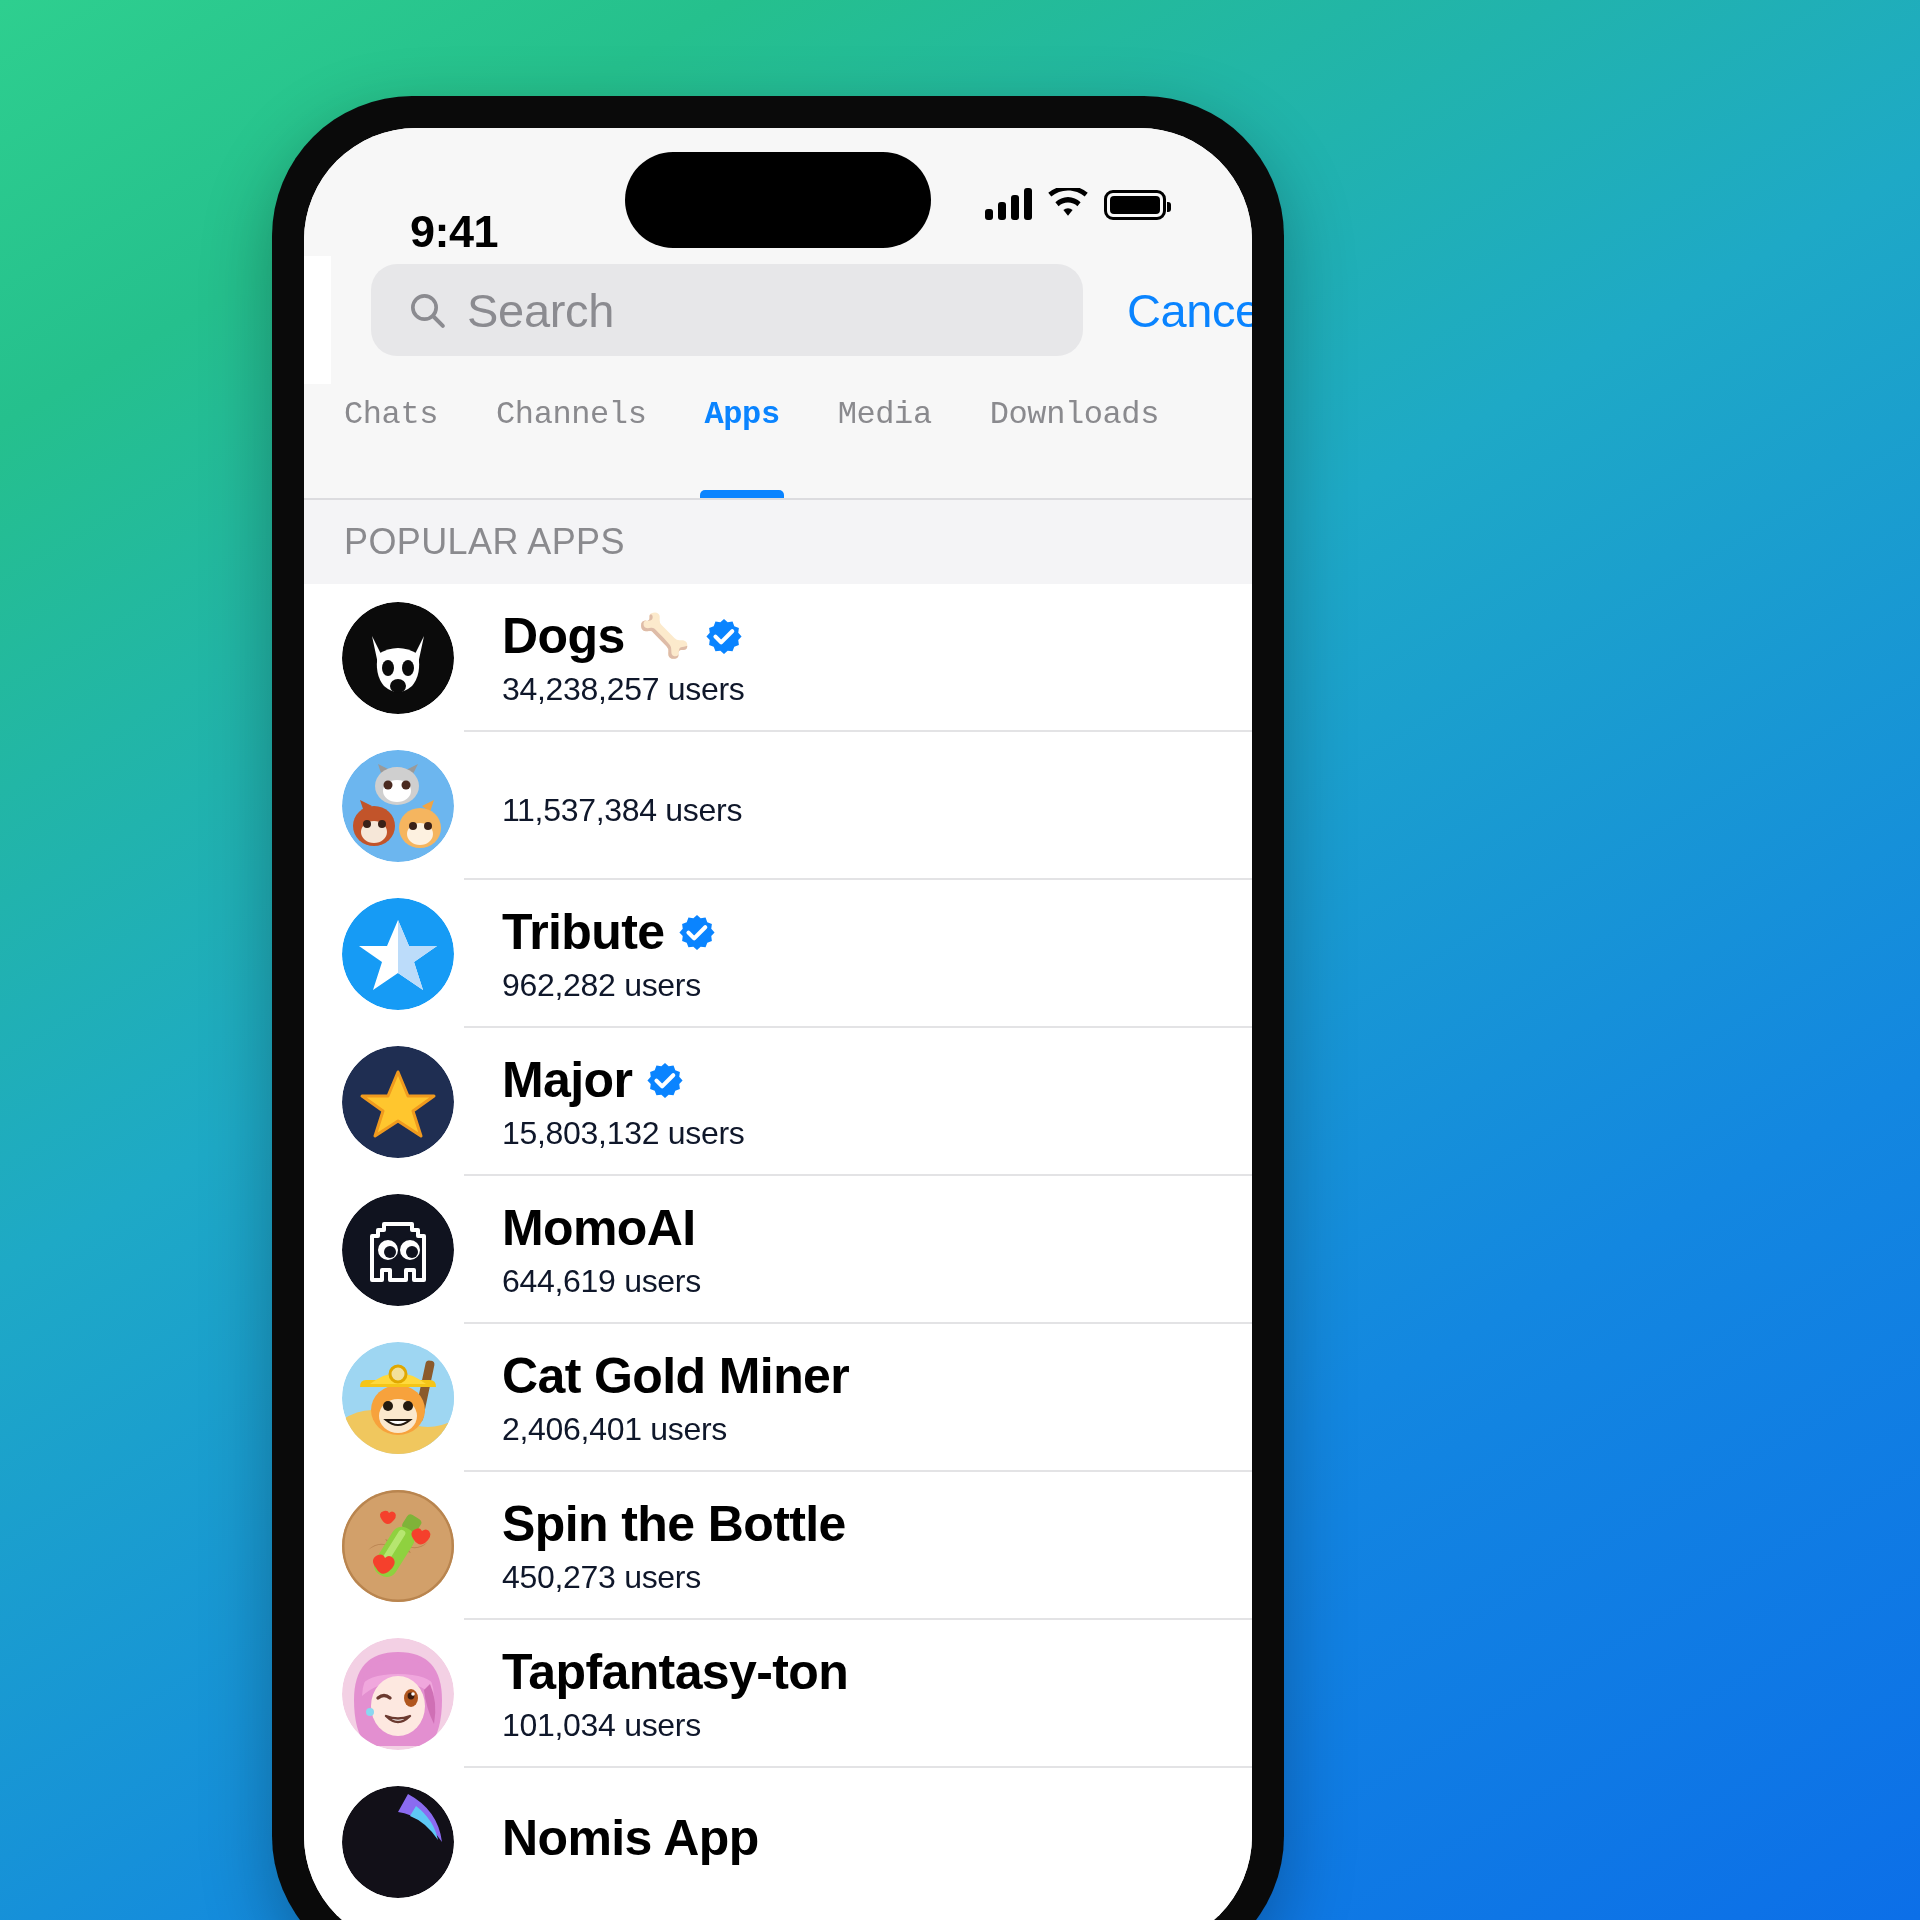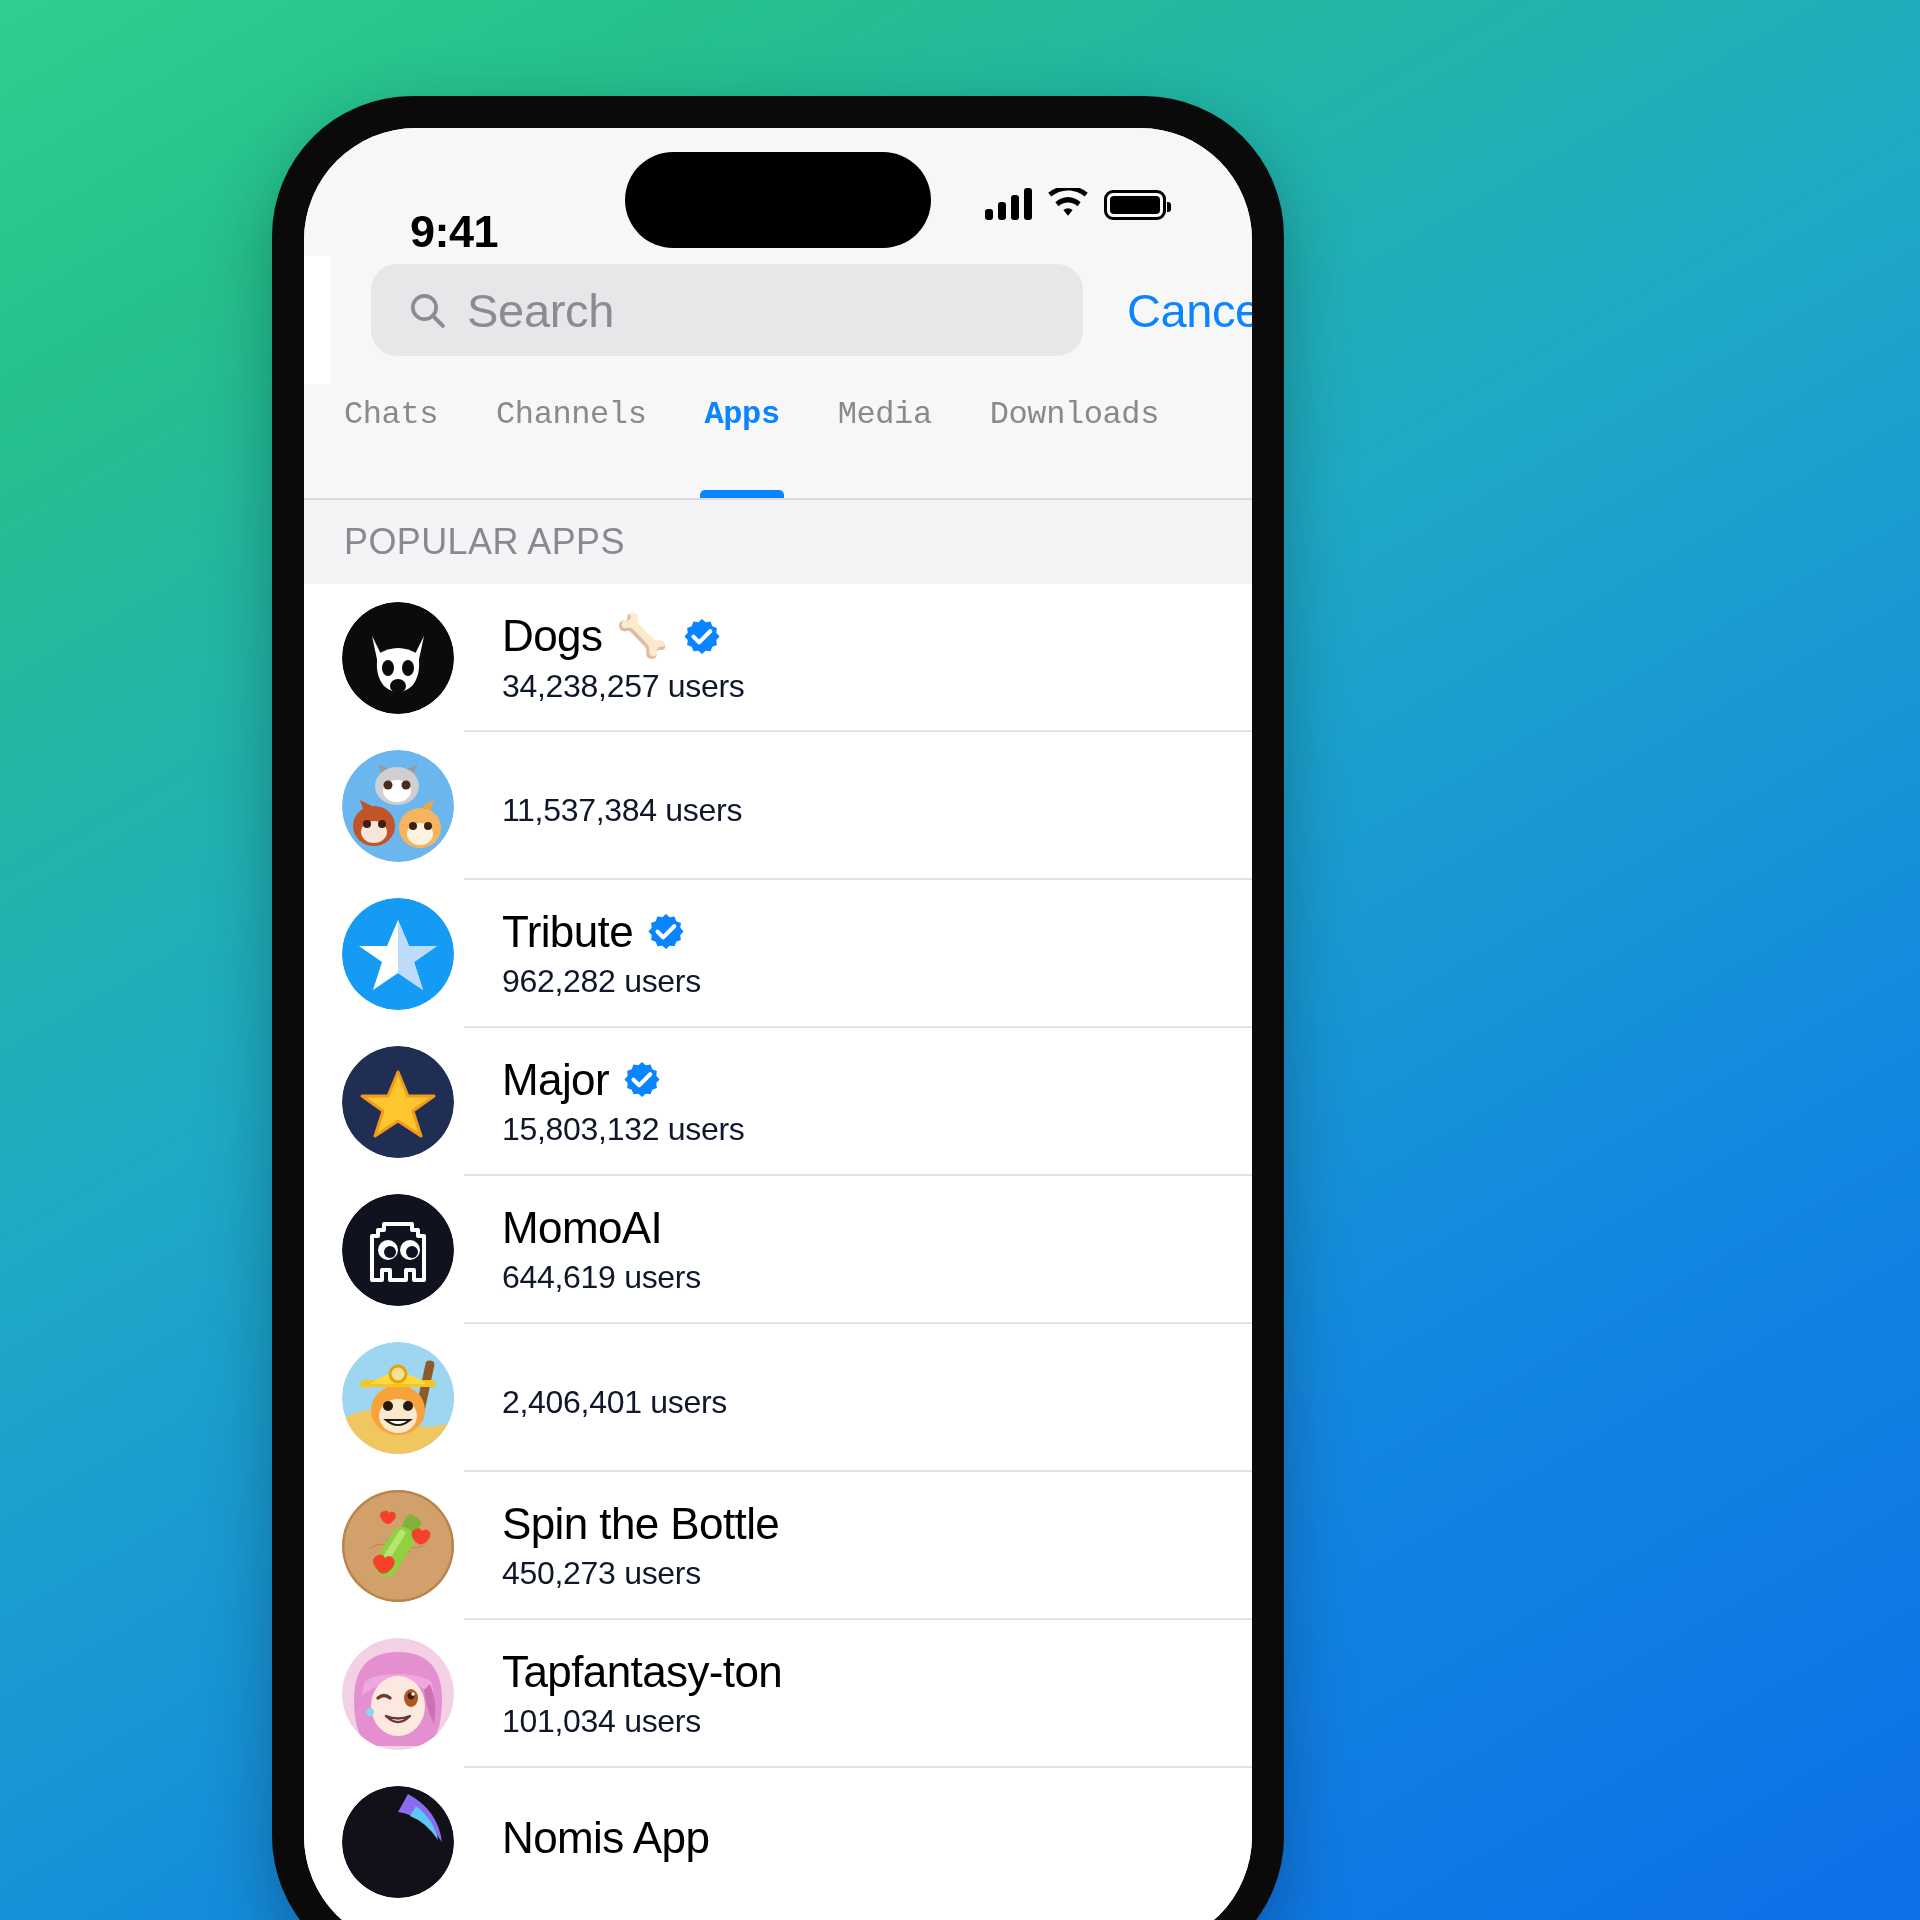--- a/index.html
+++ b/index.html
@@ -153,22 +153,23 @@
     flex:0 0 auto;
     width:112px; height:112px; border-radius:50%;
     overflow:hidden; position:relative;
   }
   .app-text{ margin-left:48px; min-width:0; }
   .app-title-line{
     display:flex; align-items:center; gap:14px;
     white-space:nowrap;
   }
   .app-title{
-    font-size:44px; color:#000; letter-spacing:-.6px;
+    font-size:50px; color:#000; letter-spacing:-.6px;
     line-height:1.08;
+    font-weight:bold;
   }
   .title-emoji{ font-size:42px; }
   .verified{ width:38px; height:38px; flex:0 0 auto; }
   .app-users{
     font-size:32px; color:#0f172a;
     letter-spacing:-.3px; margin-top:8px; white-space:nowrap;
   }
 </style>
 </head>
 <body>
@@ -347,20 +348,23 @@
             <ellipse cx="56" cy="74" rx="19" ry="17" fill="#fbe8cd"></ellipse>
             <path d="M24 38 h64 q6 0 6 7 h-76 q0-7 6-7z" fill="#f5c518"></path>
             <path d="M28 42 q28 -22 56 0 z" fill="#ffd93d"></path>
             <circle cx="56" cy="32" r="8" fill="#f3e09a" stroke="#e0a800" stroke-width="3"></circle>
             <circle cx="46" cy="64" r="5" fill="#241a10"></circle>
             <circle cx="66" cy="64" r="5" fill="#241a10"></circle>
             <path d="M44 78 q12 10 24 0 z" fill="#fff" stroke="#241a10" stroke-width="2"></path>
           </svg>
         </div>
         <div class="app-text">
+          <div class="app-title-line">
+            <span class="app-title">Cat Gold Miner</span>
+          </div>
           <div class="app-users">2,406,401 users</div>
         </div>
       </div>
 
       <div class="app-row">
         <div class="avatar">
           <svg viewBox="0 0 112 112" width="112" height="112">
             <circle cx="56" cy="56" r="56" fill="#d2a06a"></circle>
             <circle cx="56" cy="56" r="56" fill="none" stroke="#b9854f" stroke-width="5"></circle>
             <path d="M26 60 q10 -10 22 -4 l-5 -7 l12 4 l-8 9 l-1 -6 q-9 -4 -20 4z" fill="#bb8653"></path>

